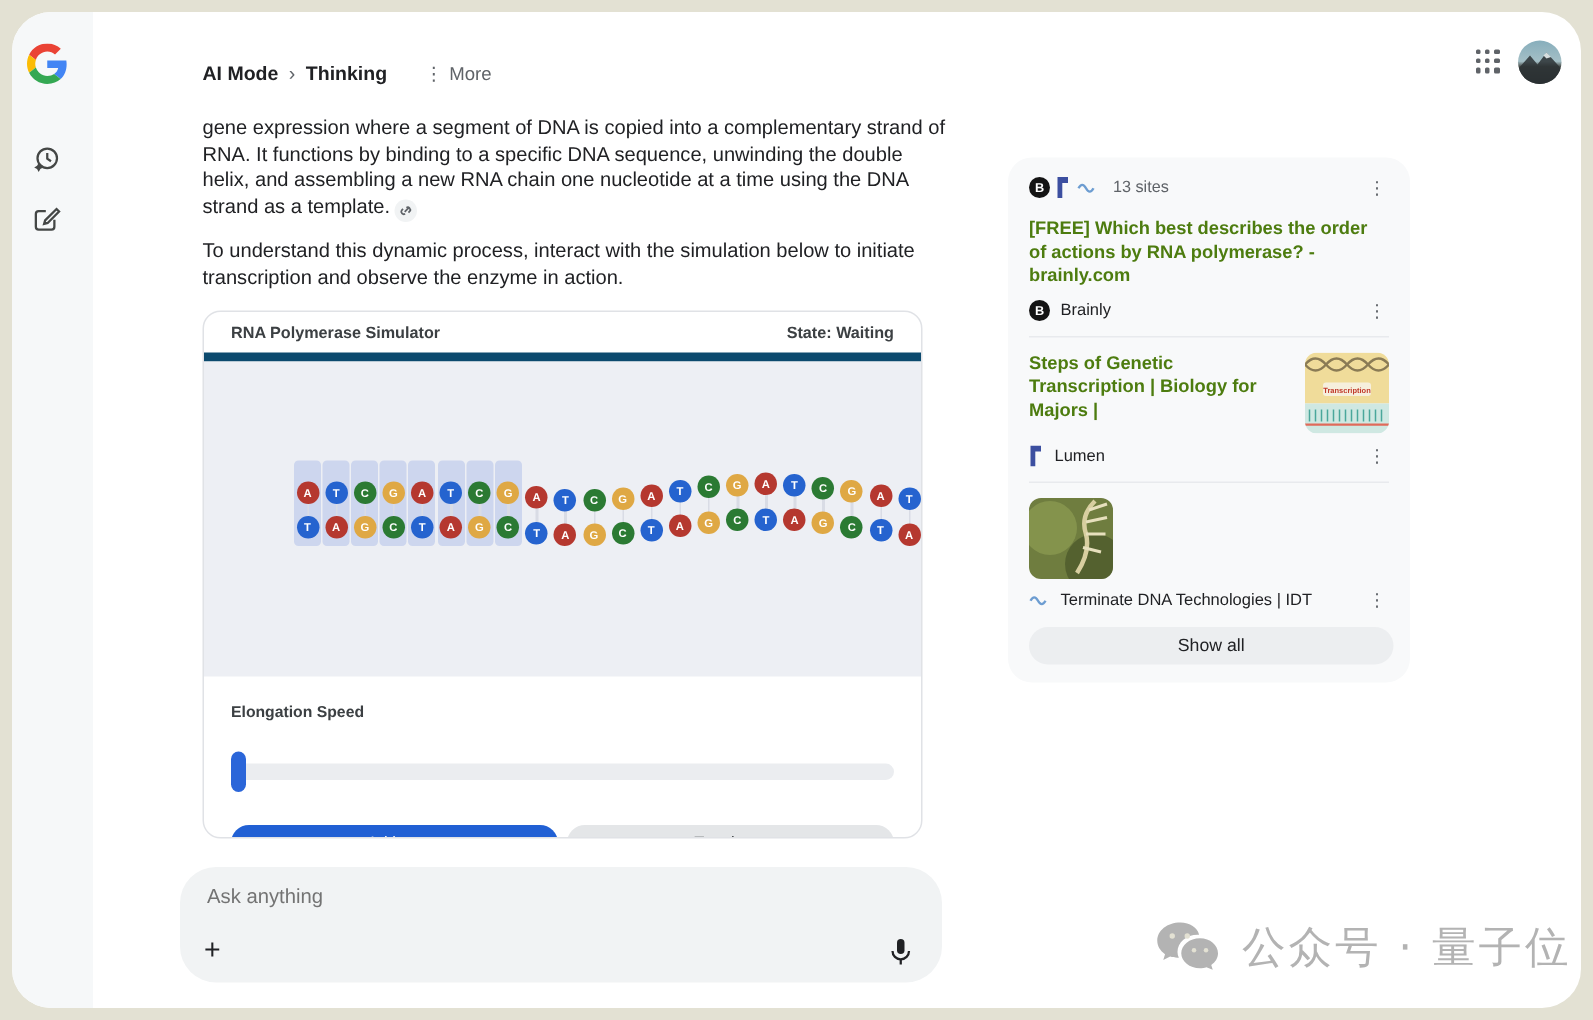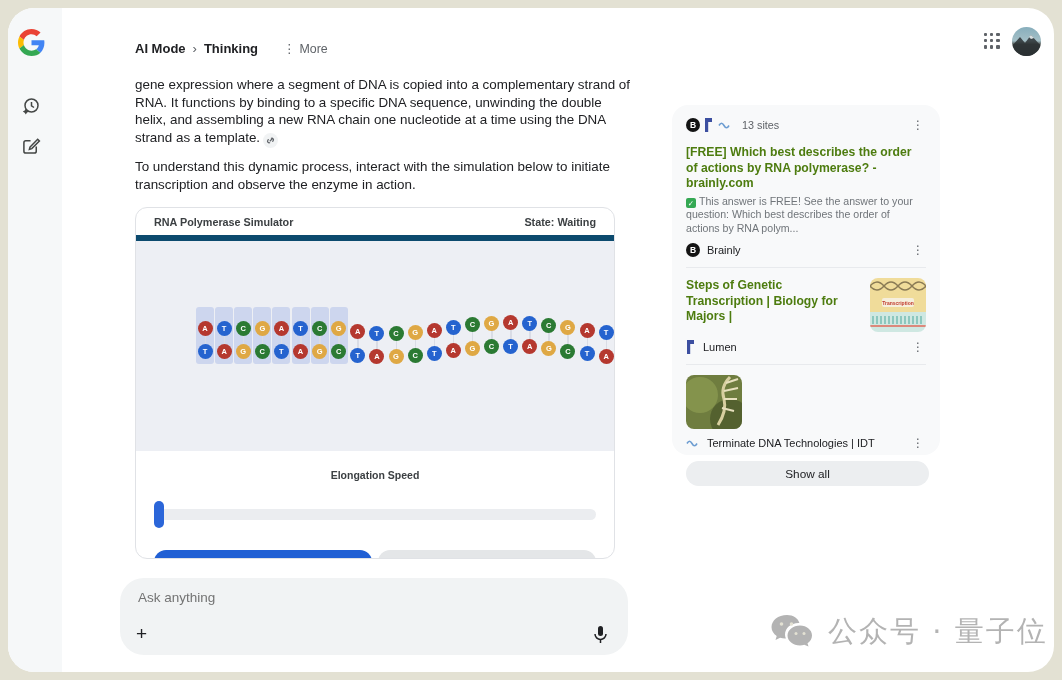--- a/index.html
+++ b/index.html
@@ -28,21 +28,21 @@
   #sim-header { height:33px; display:flex; align-items:center; justify-content:space-between; padding:0 18px; border-bottom:6px solid #0c4a6e; }
   #sim-title { font-size:10.8px; font-weight:700; color:#3c4043; }
   #sim-state { font-size:10.8px; font-weight:700; color:#3c4043; }
   #sim-stage { position:relative; height:210px; background:#edeff4; overflow:hidden; }
   .bp-col { position:absolute; width:17px; height:39px; }
   .bp-hl { position:absolute; left:-0.5px; top:-14px; width:18px; height:57px; background:#cdd6ee; border-radius:3px; }
   .bp-line { position:absolute; left:8px; top:13px; width:1.5px; height:14px; background:#d9dce5; }
   .base { position:absolute; left:1px; width:15px; height:15px; border-radius:50%; color:#fff; font-size:7.5px; font-weight:700; display:flex; align-items:center; justify-content:center; }
   .base.b2 { top:23.5px; }
   #sim-controls { padding:14px 18px 0; }
-  #slider-label { font-size:10.5px; font-weight:700; color:#3c4043; margin-top:4px;text-align:center; }
+  #slider-label { font-size:10.5px; font-weight:700; color:#3c4043; margin-top:4px; }
   #slider-wrap { position:relative; margin-top:20px; height:27px; }
   #slider-track { position:absolute; left:2px; right:0; top:8px; height:11px; background:#ebedf0; border-radius:6px; }
   #slider-thumb { position:absolute; left:0; top:0; width:10px; height:27px; border-radius:5px; background:#2b66d9; cursor:pointer; }
   #sim-buttons { display:flex; gap:6px; margin-top:22px; }
   .sim-btn { flex:1; height:24px; border:none; border-radius:13px; font-size:11px; font-family:inherit; cursor:pointer; }
   #btn-initiate { background:#2160d4; color:#fff; }
   #btn-terminate { background:#e4e6e8; color:#3c4043; }
 
   
   #ask-bar { position:absolute; left:120px; top:578px; width:508px; height:77px; background:#f1f3f4; border-radius:24px; }
@@ -296,21 +296,20 @@
         </span>
       </span>
     <span id="src-sites">13 sites</span>
     <span class="kebab">⋮</span>
   </div>
   <div id="src-results-host">
       <div style="margin-top: 13px;">
         <div class="res-flex">
           <div class="res-text">
             <div class="src-title">[FREE] Which best describes the order of actions by RNA polymerase? - brainly.com</div>
-            <div class="src-snippet"><span class="check-badge">✓</span><span>This answer is FREE! See the answer to your question: Which best describes the order of actions by RNA polym...</span></div>
           </div>
         </div>
         <div class="src-row">
           <span class="ico-circle-b" style="display: inline-flex;">B</span>
           <span class="name">Brainly</span>
           <span class="kebab">⋮</span>
         </div>
       </div>
       <div class="src-divider"></div>
       <div style="margin-top: 0px;">

